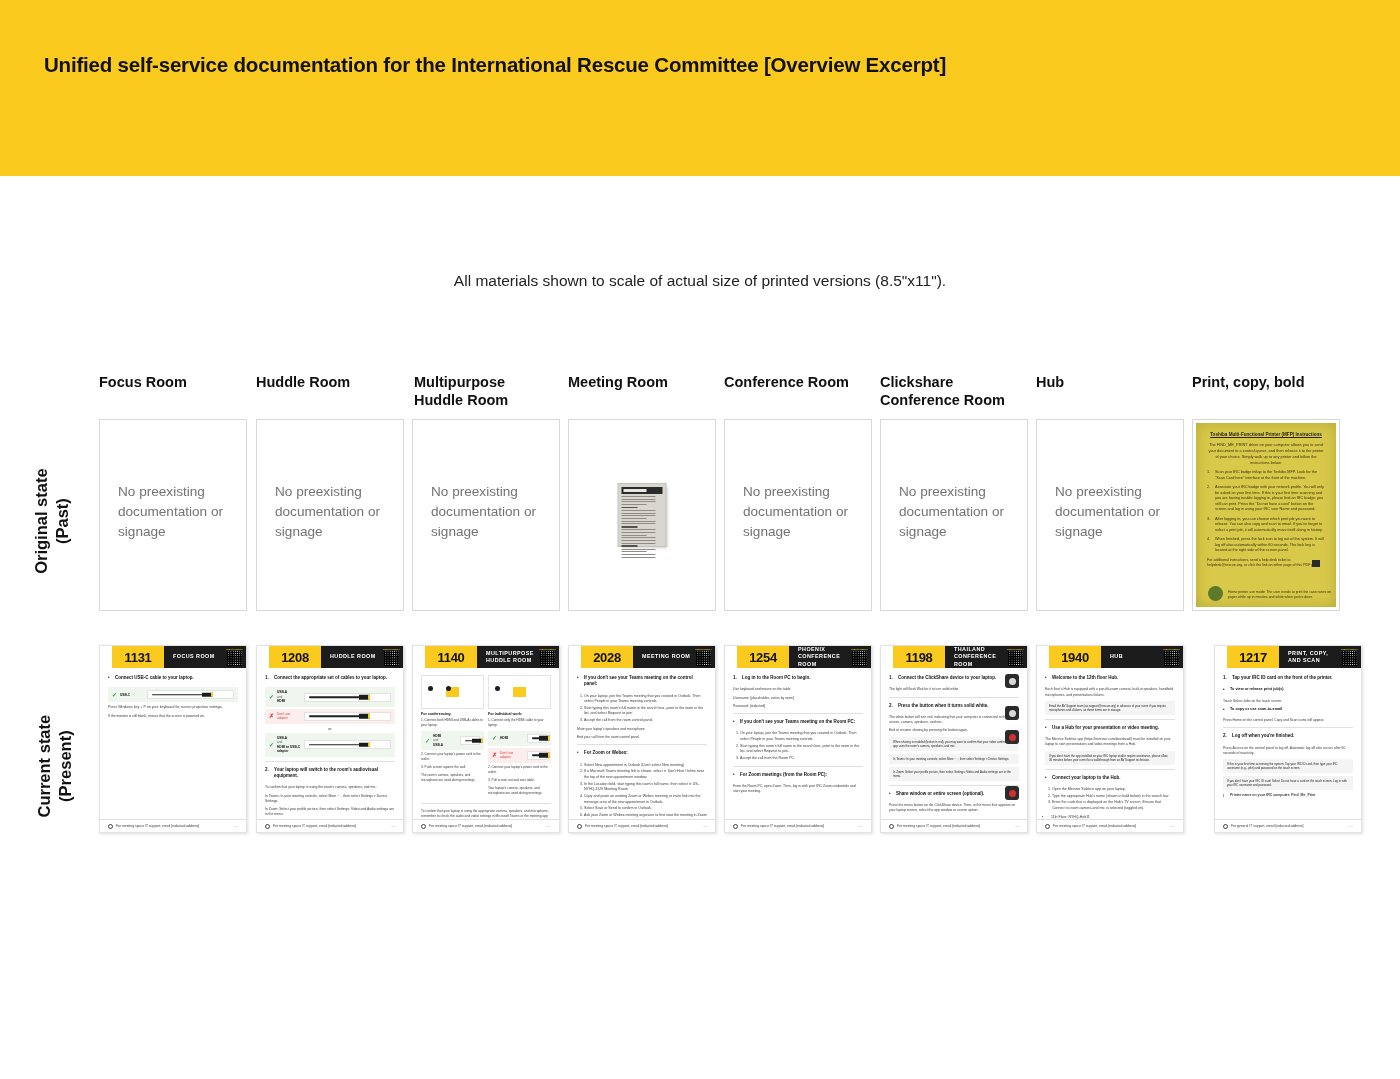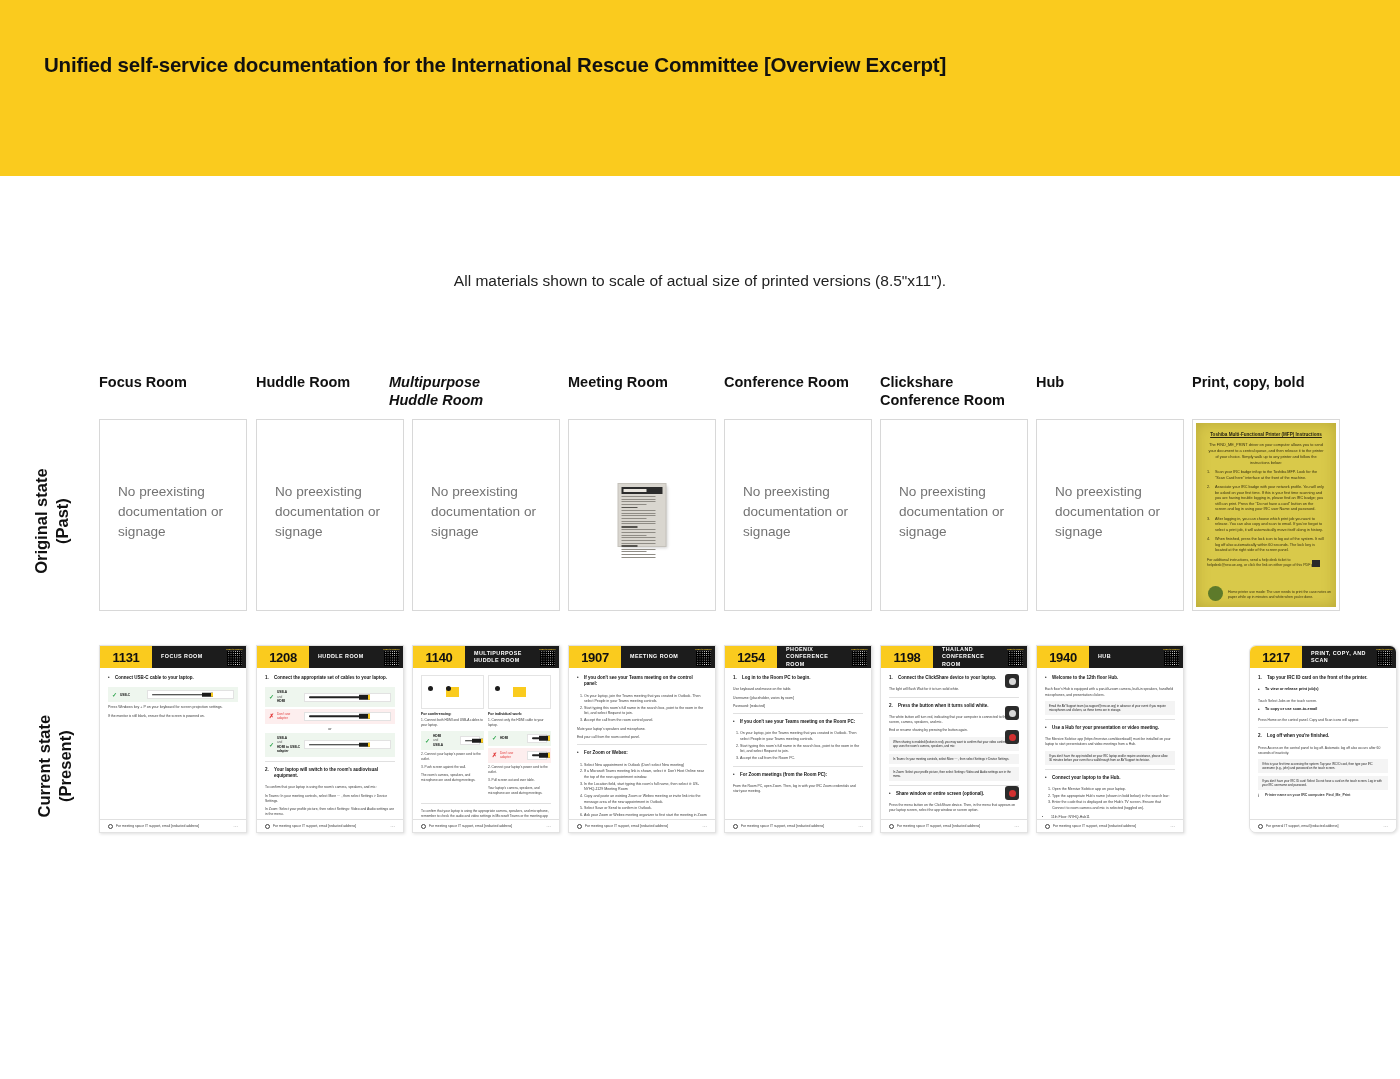--- a/index.html
+++ b/index.html
@@ -109,21 +109,21 @@
     background:#ffffff;
     border:1px solid #e2e2e2;
     box-shadow:1px 1px 3px rgba(0,0,0,.13);
     overflow:hidden;
     font-size:2.9px;
   }
   .cc-head { display:flex; height:22px; align-items:stretch; }
   .cc-num {
     width:52px; background:#facb1e; color:#111;
     display:flex; align-items:center; justify-content:center;
-    font-size:13px; font-weight:bold; letter-spacing:-0.3px;
+    font-size:13px; font-weight:bold; letter-spacing:-0.3px;margin-left:12px;
   }
   .cc-name {
     flex:1; background:#1c1c1c; color:#fff;
     display:flex; align-items:center; padding-left:9px;
     font-size:5.4px; font-weight:bold; letter-spacing:.45px; line-height:1.35;
   }
   .cc-qr {
     width:23px; background:#1c1c1c; display:flex; flex-direction:column;
     align-items:center; justify-content:center; padding:1.5px 2px 2px;
   }
@@ -221,21 +221,21 @@
   <div>(Present)</div>
 </div>
 
 <div id="grid-root">
     <div class="col-head" style="left: 99px;">
       <div>Focus Room</div>
     </div>
     <div class="col-head" style="left: 256px;">
       <div>Huddle Room</div>
     </div>
-    <div class="col-head" style="left: 389px; font-style: italic;">
+    <div class="col-head" style="left: 414px;">
       <div>Multipurpose</div>
       <div>Huddle Room</div>
     </div>
     <div class="col-head" style="left: 568px;">
       <div>Meeting Room</div>
     </div>
     <div class="col-head" style="left: 724px;">
       <div>Conference Room</div>
     </div>
     <div class="col-head" style="left: 880px;">
@@ -475,21 +475,21 @@
         <div class="cc-p" style="font-size: 3.3px;">To confirm that your laptop is using the appropriate camera, speakers, and microphone, remember to check the audio and video settings in Microsoft Teams or the meeting app you are using.</div>
       </div>
       <div class="cc-foot">
         <span class="fico"></span>
         <span>For meeting space IT support, email [redacted address]</span>
         <span class="fver">v1.0</span>
       </div>
     </div>
     <div class="cur-card" style="left: 568px;">
       <div class="cc-head">
-        <div class="cc-num">1907</div>
+        <div class="cc-num">2028</div>
         <div class="cc-name">MEETING ROOM</div>
         <div class="cc-qr">
           <div class="qrlbl">Scan to source</div>
           <div class="qrimg"></div>
         </div>
       </div>
       <div class="cc-body">
         <div class="cc-bullet-row">
           <span class="bdot">•</span>
           <div class="cc-h">If you don't see your Teams meeting on the control panel:</div>
@@ -650,21 +650,21 @@
           <li>12th Floor: NYHQ-Hub12</li>
           <li>14th Floor: NYHQ-Hub14</li>
         </ul>
       </div>
       <div class="cc-foot">
         <span class="fico"></span>
         <span>For meeting space IT support, email [redacted address]</span>
         <span class="fver">v1.0</span>
       </div>
     </div>
-    <div class="cur-card" style="left: 1249px; border-radius: 7px;">
+    <div class="cur-card" style="left: 1214px;">
       <div class="cc-head">
         <div class="cc-num">1217</div>
         <div class="cc-name">PRINT, COPY, AND SCAN</div>
         <div class="cc-qr">
           <div class="qrlbl">Scan to source</div>
           <div class="qrimg"></div>
         </div>
       </div>
       <div class="cc-body">
         <div class="cc-num-row">

